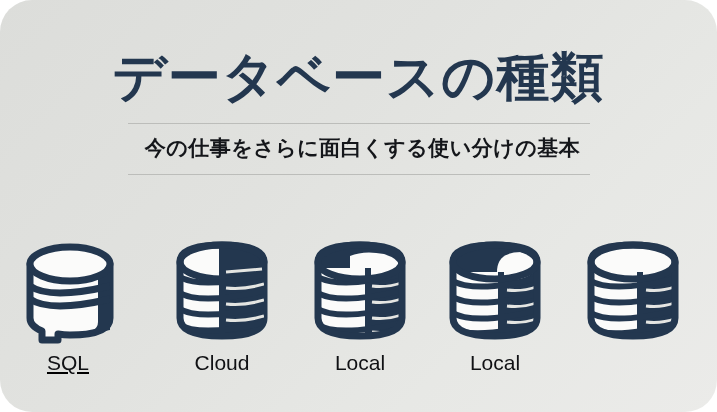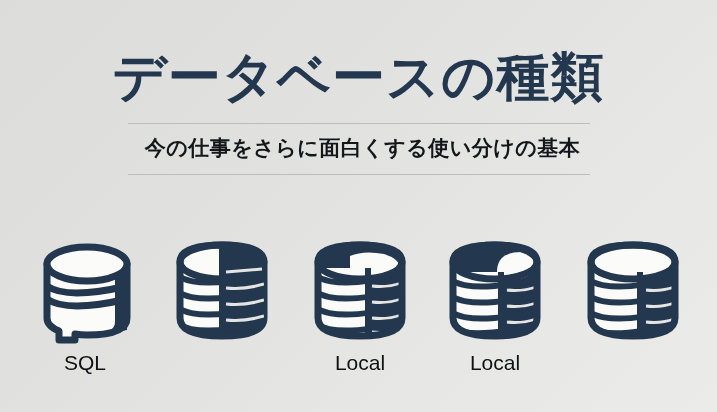--- a/index.html
+++ b/index.html
@@ -12,20 +12,21 @@
     overflow: hidden;
     font-family: "Liberation Sans", "DejaVu Sans", sans-serif;
   }
 
   #slide {
     position: relative;
     width: 717px;
     height: 412px;
     background: linear-gradient(135deg, #dcddda 0%, #e1e2df 40%, #e7e8e5 72%, #ebebe9 100%);
     overflow: hidden;
+    border-radius: 32px;
   }
 
   
   #header {
     position: absolute;
     left: 0;
     top: 46px;
     width: 717px;
     text-align: center;
   }
@@ -81,21 +82,21 @@
   .db-item svg { display: block; margin: 0 auto; }
 
   .db-label {
     font-size: 21px;
     color: #101114;
     line-height: 26px;
     margin-top: 6px;
     white-space: nowrap;
   }
 
-  #db-0 { left: 25px;  }
+  #db-0 { left: 8px; text-decoration: underline;  }
   #db-1 { left: 162px; }
   #db-2 { left: 300px; }
   #db-3 { left: 435px; }
   #db-4 { left: 573px; }
 </style>
 </head>
 <body>
 
 <div id="slide">
 
@@ -151,20 +152,21 @@
           </g>
           <g clip-path="url(#c1-body)" stroke="#e4e5e2" stroke-width="3" fill="none">
             <path d="M56 34 L92 31"></path>
             <path d="M56 50 Q74 52 94 46"></path>
             <path d="M56 66 Q74 68 94 62"></path>
             <path d="M56 82 Q74 84 94 78"></path>
           </g>
           <rect x="49" y="7" width="6" height="91" fill="#23374f"></rect>
         </svg>
       </span>
+      <div class="db-label">Cloud</div>
     </div>
 
     <div class="db-item" id="db-2">
       <span class="svg-wrap">
         <svg width="108" height="106" viewBox="0 0 108 106">
           <defs>
             <clipPath id="c2-all">
               <path d="M12 24 Q12 7 54 7 Q96 7 96 24 L96 80 Q96 98 54 98 Q12 98 12 80 Z"></path>
             </clipPath>
           </defs>

